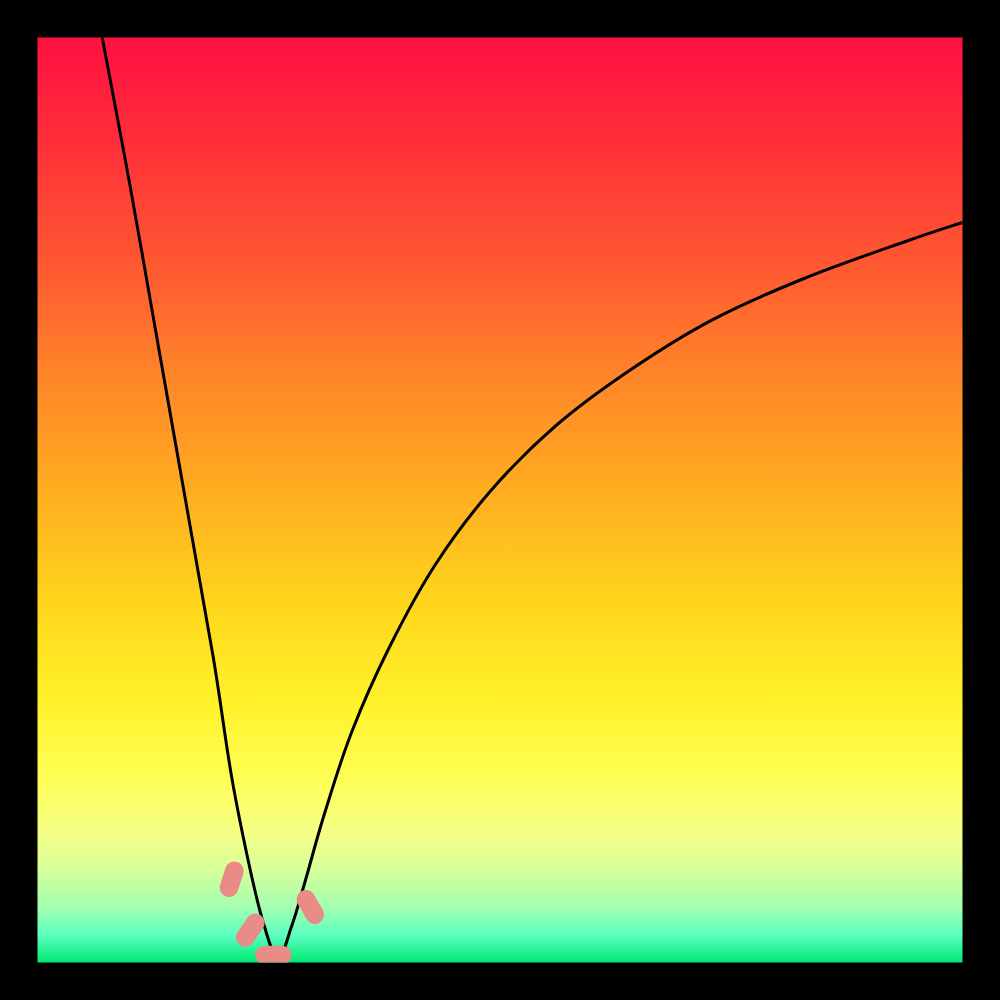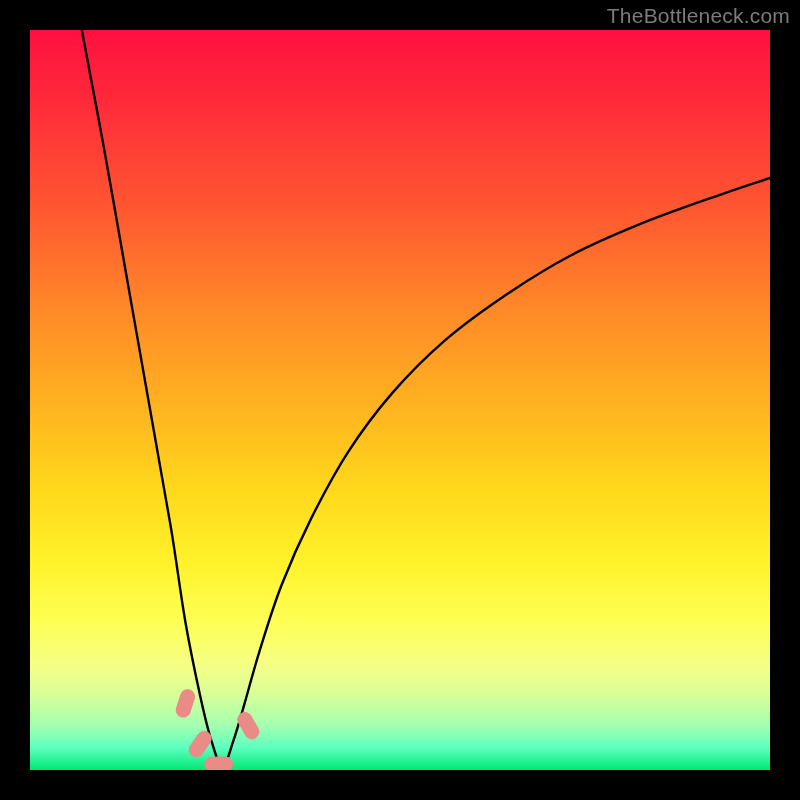--- a/index.html
+++ b/index.html
@@ -54,21 +54,20 @@
     left: 0;
     top: 0;
     width: 740px;
     height: 740px;
   }
 </style>
 </head>
 <body>
 <div class="outer">
 
-  <div class="watermark">TheBottleneck.com</div>
 
   <div class="plot">
     <svg class="overlay" viewBox="0 0 740 740" preserveAspectRatio="none">
       <path id="curve-path" d="M 51.800000000000004,0 C 55.79600000000001,21.311999999999994 66.008,74.44399999999999 74,118.39999999999998 C 81.992,162.35599999999997 88.208,198.91199999999998 96.2,244.2 C 104.19200000000001,289.488 110.408,324.712 118.4,370 C 126.39200000000001,415.288 133.94,455.84 140.6,495.79999999999995 C 147.26,535.76 150.072,561.364 155.4,592 C 160.728,622.636 165.538,644.688 170.20000000000002,666 C 174.86200000000002,687.312 177.30399999999997,697.746 181.29999999999998,710.4 C 185.296,723.054 188.404,736.3 192.4,736.3 C 196.39600000000002,736.3 199.50400000000002,721.722 203.50000000000003,710.4 C 207.49600000000004,699.078 209.938,689.384 214.6,673.4 C 219.262,657.4159999999999 222.74,642.912 229.4,621.6 C 236.06,600.288 242.27600000000004,578.976 251.60000000000002,555 C 260.92400000000004,531.024 269.212,512.376 281.2,488.4 C 293.188,464.424 303.548,444.444 318.2,421.8 C 332.852,399.156 345.28399999999993,382.58 362.59999999999997,362.59999999999997 C 379.916,342.61999999999995 394.42,328.116 414.40000000000003,310.8 C 434.38000000000005,293.48400000000004 450.956,281.71799999999996 473.6,266.4 C 496.244,251.082 514.8919999999999,239.02000000000004 540.1999999999999,225.70000000000005 C 565.5079999999999,212.38000000000005 586.228,203.72199999999998 614.1999999999999,192.39999999999998 C 642.1719999999999,181.07799999999997 672.9559999999999,170.79199999999994 695.5999999999999,162.79999999999995 C 718.2439999999999,154.80799999999996 732.008,150.664 740,148" fill="none" stroke="#000000" stroke-width="2.4"></path>
       <g id="markers">
           <rect x="-14" y="-7" width="28" height="14" rx="7" ry="7" fill="#e98b86" stroke="#e98b86" transform="translate(155.4,673.4) rotate(-72)"></rect>
           <rect x="-14" y="-7" width="28" height="14" rx="7" ry="7" fill="#e98b86" stroke="#e98b86" transform="translate(170.20000000000002,714.1) rotate(-55)"></rect>
           <rect x="-14" y="-7" width="28" height="14" rx="7" ry="7" fill="#e98b86" stroke="#e98b86" transform="translate(188.70000000000002,734.08) rotate(0)"></rect>
           <rect x="-14" y="-7" width="28" height="14" rx="7" ry="7" fill="#e98b86" stroke="#e98b86" transform="translate(218.29999999999998,695.6) rotate(60)"></rect>
         </g>

